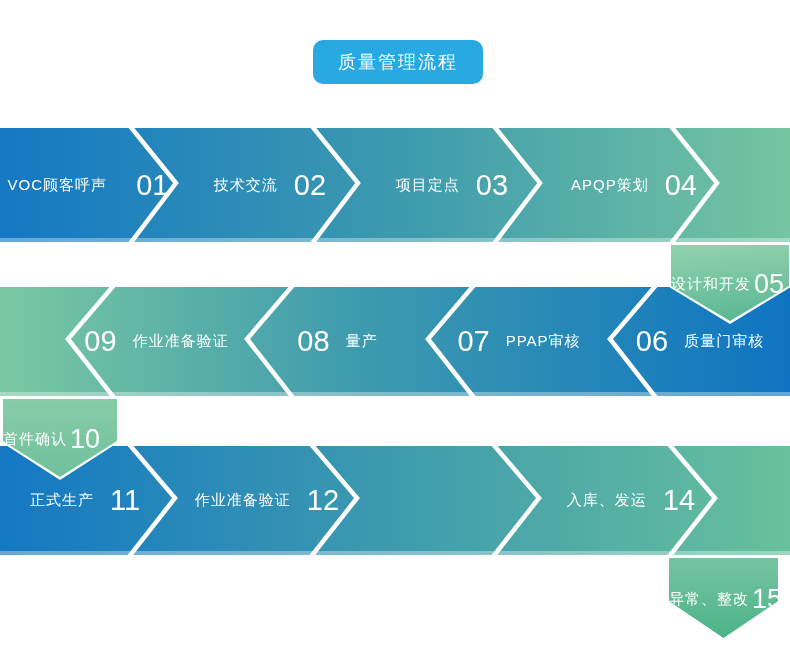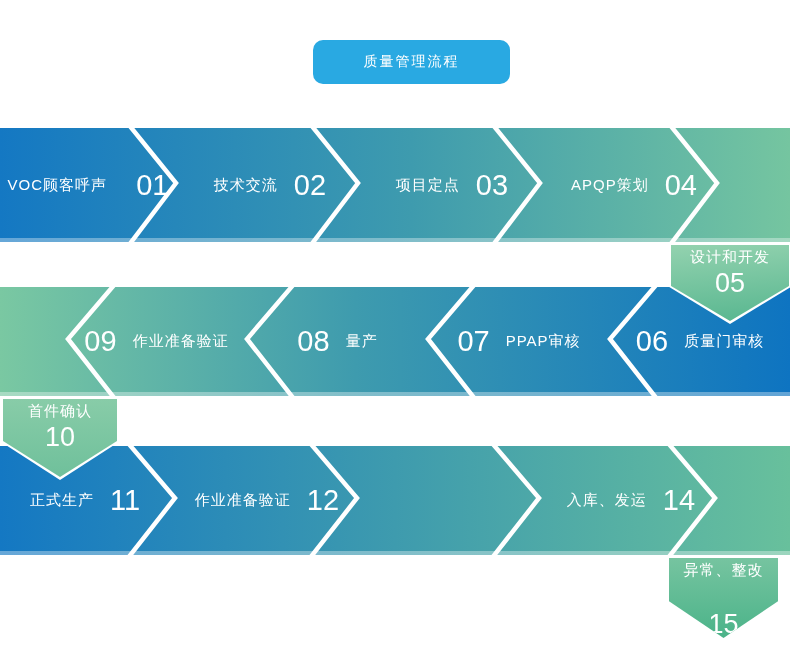--- a/index.html
+++ b/index.html
@@ -2,24 +2,24 @@
 <html><head>
 <meta charset="utf-8">
 <style>
   html,body{margin:0;padding:0;background:#fff;}
   .canvas{
     position:relative;width:790px;height:656px;overflow:hidden;background:#ffffff;
     font-family:"Liberation Sans","DejaVu Sans",sans-serif;
   }
   
   .badge{
-    position:absolute;left:313px;top:40px;width:197px;height:44px;
+    position:absolute;left:313px;top:40px;width:170px;height:44px;
     background:#29A9E2;border-radius:10px;
     display:flex;align-items:center;justify-content:center;
-    color:#fff;font-size:14px;letter-spacing:2px;font-weight:500;
+    color:#fff;font-size:18px;letter-spacing:2px;font-weight:500;
   }
   
   .row{position:absolute;left:0;width:790px;z-index:1;}
   .row::after{content:"";position:absolute;left:0;right:0;bottom:0;height:4px;background:rgba(255,255,255,0.35);}
   .row1{top:128px;height:114px;background:linear-gradient(90deg,#1478C3 0%,#3E9BAE 52%,#75C5A0 100%);}
   .row2{top:287px;height:109px;background:linear-gradient(90deg,#7AC8A2 0%,#3E9BAE 45%,#0E74C1 100%);}
   .row3{top:446px;height:109px;background:linear-gradient(90deg,#1478C3 0%,#3E9BAE 50%,#68C09C 100%);}
   .chevrons{position:absolute;left:0;top:0;width:100%;height:100%;}
   .chevrons path{stroke:#ffffff;stroke-width:4.5;fill:none;}
   .cell{
@@ -30,21 +30,21 @@
   .lbl{font-size:15px;font-weight:500;letter-spacing:1px;}
   .num{font-size:29px;font-weight:300;line-height:1;}
   
   .pent{
     position:absolute;z-index:2;background:#ffffff;
     clip-path:polygon(0 0,100% 0,100% 54%,50% 100%,0 54%);
   }
   .pent-inner{
     position:absolute;inset:3px;
     clip-path:polygon(0 0,100% 0,100% 54%,50% 100%,0 54%);
-    display:flex;flex-direction:column;align-items:center;justify-content:flex-start;
+    display:flex;flex-direction:row;align-items:center;justify-content:flex-start;
     padding-top:3px;gap:3px;color:#fff;white-space:nowrap;
   }
   .pent .lbl{font-size:15px;}
   .pent .num{font-size:27px;}
   .pent05{left:668px;top:242px;width:124px;height:82px;}
   .pent05 .pent-inner{background:linear-gradient(175deg,#93D2AF 0%,#57B68F 100%);}
   .pent10{left:0px;top:396px;width:120px;height:84px;}
   .pent10 .pent-inner{background:linear-gradient(180deg,#88CCA8 0%,#6FC09B 100%);}
   .pent15{left:666px;top:555px;width:115px;height:86px;z-index:0;}
   .pent15 .pent-inner{background:linear-gradient(180deg,#76C4A0 0%,#4BB389 100%);justify-content:space-between;}

